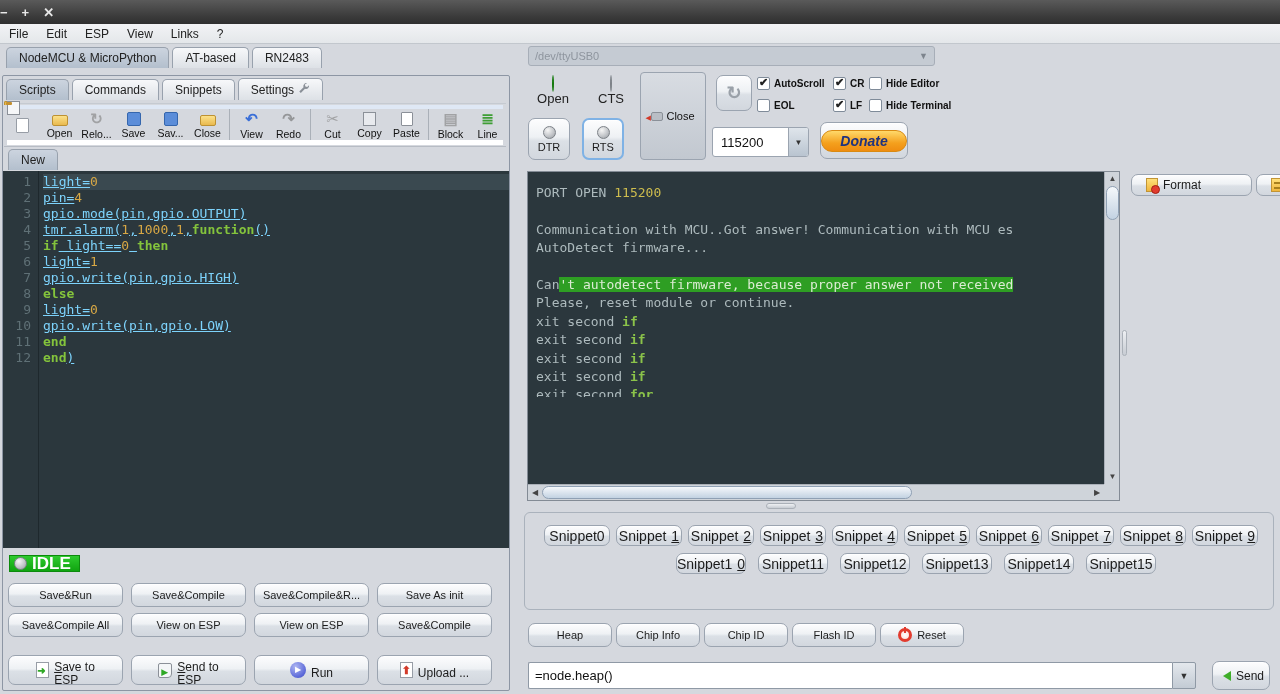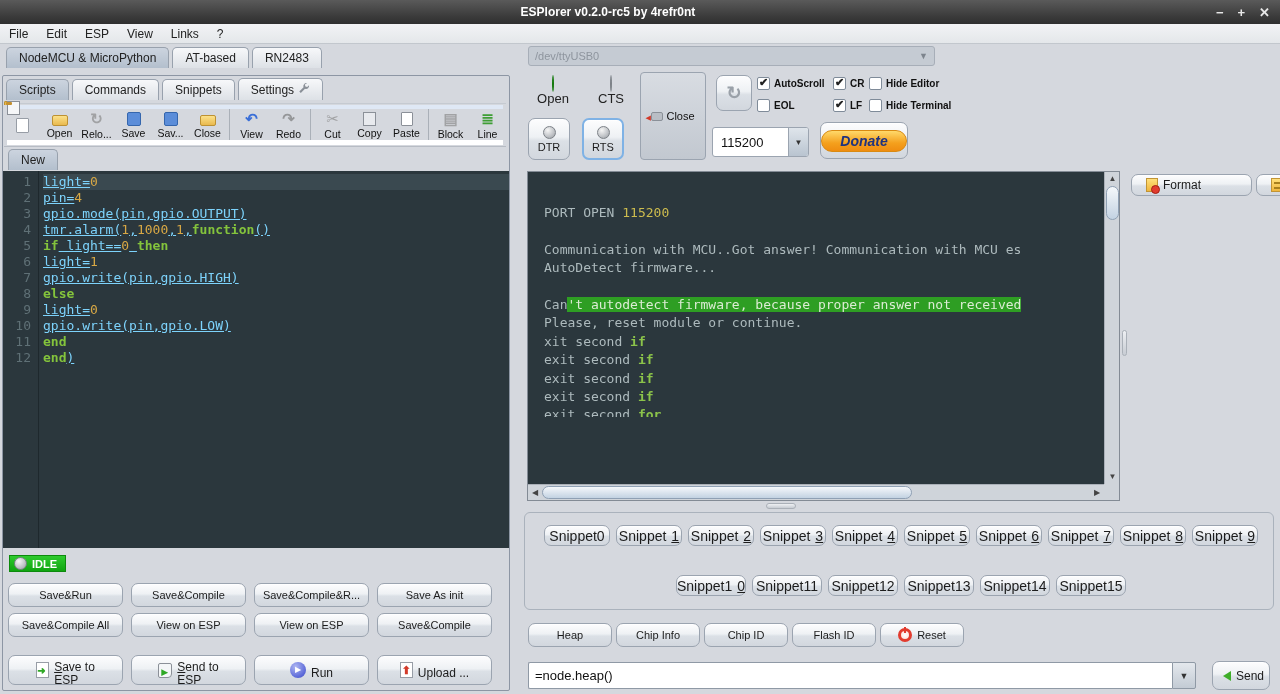--- a/index.html
+++ b/index.html
@@ -64,21 +64,21 @@
   .editor { position:absolute; left:3px; top:171px; width:506px; height:377px; background:#2b373d;
     display:flex; font-family:"DejaVu Sans Mono", monospace; font-size:13px; line-height:16px; overflow:hidden; }
   .gutter { width:36px; text-align:right; padding:3px 7px 0 0; color:#5f7076; border-right:1px solid #1e282d; }
   .codearea { flex:1; padding:3px 0 0 4px; white-space:pre; overflow:hidden; }
   .cl, .gl { height:16px; }
   .cl.current { background:#3a4950; margin-right:-4px; }
   .code-p { color:#7dd3fc;text-decoration:underline; } .code-n { color:#d8a845; } .code-k { color:#84c43c; font-weight:bold; }
 
   .status-badge { position:absolute; left:9px; top:555px; height:17px; background:linear-gradient(#2ecb2e,#10a410);
     border:1px solid #0d8a0d; display:flex; align-items:center; gap:5px; padding:0 8px 0 4px;
-    color:#fff; font-size:11px; font-weight:bold; }
+    color:#fff; font-size:17px; font-weight:bold; }
   .led { width:13px; height:13px; border-radius:50%; border:1px solid #7d8288; }
   .led.on  { background:radial-gradient(circle at 35% 30%, #c9f5b8, #38c727 60%, #1d9413); border-color:#157a0e;}
   .led.off { background:radial-gradient(circle at 35% 30%, #f6f6f6, #bfc2c6 60%, #94989d); }
 
   .act-row { position:absolute; left:8px; width:498px; display:flex; gap:8px; }
   .act-row .btn { width:115px; height:24px; }
   .act-row.r3 .btn { height:30px; font-size:12px; }
   .act-lines { text-align:left; line-height:13px;margin-top:7px; }
 
   .ic-run { width:16px; height:16px; border-radius:50%; background:radial-gradient(circle at 35% 30%, #aeb6f2, #5a68d8 70%, #3a47b0);
@@ -114,22 +114,22 @@
     border:1px solid #9ba4b0; border-radius:3px; display:flex; align-items:center; font-size:13px; color:#111; }
   .baud-combo .val { flex:1; padding-left:8px; }
   .baud-combo .dd { width:20px; height:100%; background:linear-gradient(#dfe5eb,#b9c4d0); border-left:1px solid #9ba4b0;
     display:flex; align-items:center; justify-content:center; font-size:8px; color:#333; border-radius:0 2px 2px 0; }
   .donate-btn { position:absolute; left:820px; top:122px; width:88px; height:37px; }
   .donate-pill { background:linear-gradient(#ffd96a,#f4a01d 60%,#ef8d10); border:1px solid #d98a12; border-radius:13px;
     padding:2px 18px; color:#20337e; font-weight:bold; font-style:italic; font-size:14px; }
 
   
   .term-wrap { position:absolute; left:527px; top:171px; width:593px; height:330px; border:1px solid #838b95; background:#2b373d; }
-  .term { position:absolute; left:0; top:0; width:576px; height:225px; padding:12px 0 0 16px;
-    font-family:"DejaVu Sans Mono", monospace; font-size:13px; line-height:18.4px; white-space:pre; overflow:hidden;margin-top:20px; }
+  .term { position:absolute; left:0; top:0; width:576px; height:225px; padding:12px 0 0 8px;
+    font-family:"DejaVu Sans Mono", monospace; font-size:13px; line-height:18.4px; white-space:pre; overflow:hidden; }
   .tl { height:18.4px; }
   .term-t { color:#adbabd; } .term-y { color:#cdbc4e; } .term-k { color:#8bc34a; font-weight:bold; }
   .term-hl { background:#2e9e23; color:#dcecd4; }
   .vscroll { position:absolute; right:0; top:0; width:15px; height:312px; background:#cfd4da; border-left:1px solid #aab0b8; }
   .vscroll .a { position:absolute; left:0; width:15px; height:14px; font-size:8px; color:#444; text-align:center; line-height:14px; }
   .vthumb { position:absolute; left:1px; top:14px; width:13px; height:34px; border-radius:7px;
     background:linear-gradient(#f5f8fb,#c3d2e2); border:1px solid #8fa0b4; }
   .hscroll { position:absolute; left:0; bottom:0; width:576px; height:16px; background:#cfd4da; border-top:1px solid #aab0b8; }
   .hscroll .a { position:absolute; top:0; width:14px; height:15px; font-size:8px; color:#444; text-align:center; line-height:15px; }
   .hthumb { position:absolute; left:14px; top:1px; width:370px; height:13px; border-radius:7px;
@@ -168,21 +168,20 @@
     display:flex; align-items:center; justify-content:center; font-size:9px; color:#333; }
   .send-btn { position:absolute; left:1212px; top:661px; width:58px; height:29px; font-size:12px; }
   .arrow-left { width:0; height:0; border:5px solid transparent; border-right:8px solid #3fae2a; position:relative; }
 
   u { text-decoration:underline; }
 </style>
 </head>
 <body>
 
 <div class="titlebar">
-  <div class="title">ESPlorer v0.2.0-rc5 by 4refr0nt</div>
   <div class="win-btns">
     <span>−</span>
     <span>+</span>
     <span>✕</span>
   </div>
 </div>
 
 <div class="menubar" id="menubar">
     <span class="menu-item">File</span>
     <span class="menu-item">Edit</span>
@@ -436,21 +435,21 @@
     <button class="btn">Snippet<u>1</u></button>
     <button class="btn">Snippet<u>2</u></button>
     <button class="btn">Snippet<u>3</u></button>
     <button class="btn">Snippet<u>4</u></button>
     <button class="btn">Snippet<u>5</u></button>
     <button class="btn">Snippet<u>6</u></button>
     <button class="btn">Snippet<u>7</u></button>
     <button class="btn">Snippet<u>8</u></button>
     <button class="btn">Snippet<u>9</u></button>
   </div>
-<div class="snip-row r2" id="sniprow2" style="left:676px; top:575px;">
+<div class="snip-row r2" id="sniprow2" style="left:676px; top:553px;gap:12px;">
     <button class="btn">Snippet1<u>0</u></button>
     <button class="btn">Snippet11</button>
     <button class="btn">Snippet12</button>
     <button class="btn">Snippet13</button>
     <button class="btn">Snippet14</button>
     <button class="btn">Snippet15</button>
   </div>
 
 <div class="cmd-row" id="cmdrow">
     <button class="btn">

